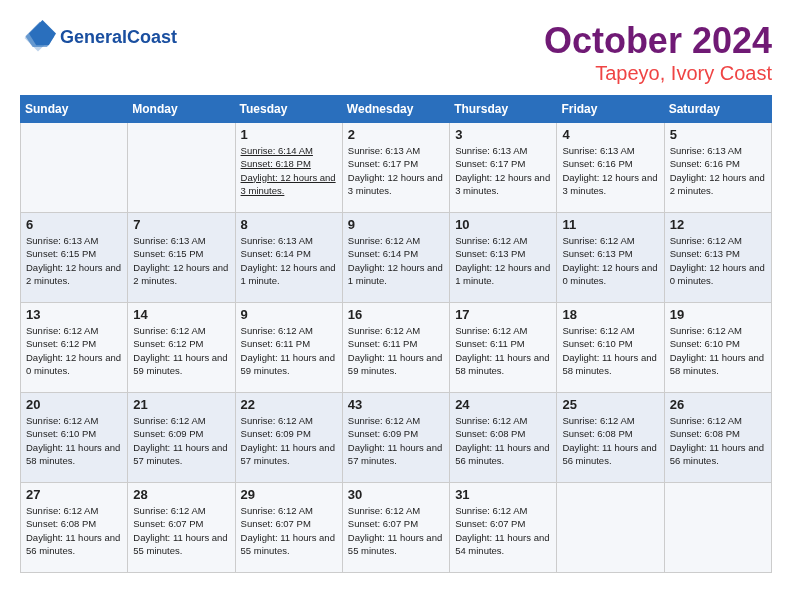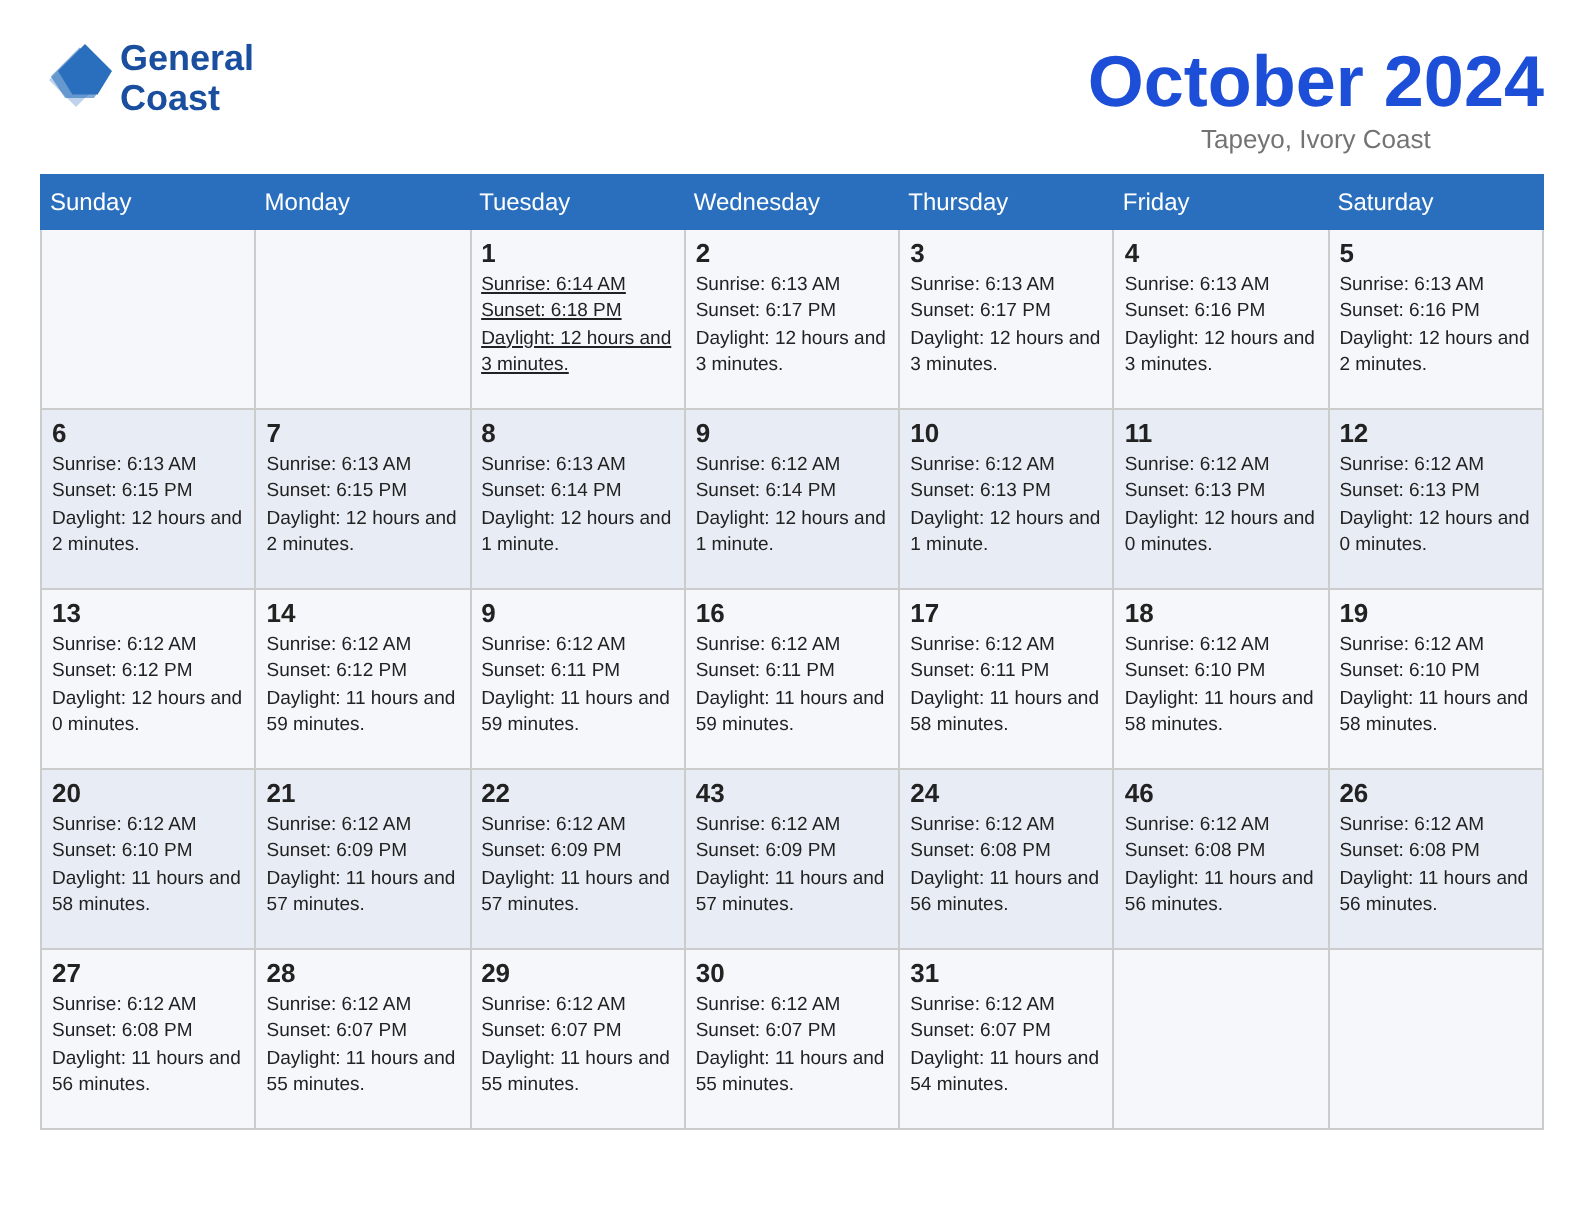--- a/index.html
+++ b/index.html
@@ -15,54 +15,53 @@
       justify-content: space-between;
       align-items: flex-start;
       margin-bottom: 10px;
     }
     .logo {
       display: flex;
       align-items: center;
     }
     .logo-text {
       display: flex;
-      flex-direction: column;
+      flex-direction: row;
       font-size: 18px;
       font-weight: bold;
       color: #1a4fa0;
       line-height: 1.1;
     }
     .logo-icon {
       width: 36px;
       height: 36px;
       margin-right: 4px;
     }
     .title-block {
       text-align: right;
     }
     .month-title {
       font-size: 36px;
       font-weight: bold;
-      color: #1d4ed8;
+      color: #701a75;
     }
     .subtitle {
-      font-size: 13px;
-      color: #737373;
-      text-align: center;
+      font-size: 20px;
+      color: #ef4444;
     }
     table {
       width: 100%;
       border-collapse: collapse;
       table-layout: fixed;
     }
     thead tr th {
       background-color: #2a6fbd;
       color: #fff;
       font-size: 12px;
-      font-weight: normal;
+      font-weight: bold;
       padding: 6px 4px;
       text-align: left;
       border: 1px solid #2a6fbd;
       margin-top: 27px;
     }
     tbody tr td {
       vertical-align: top;
       border: 1px solid #ccc;
       padding: 4px 5px;
       font-size: 10px;
@@ -275,21 +274,21 @@
 Sunset: 6:09 PM
 Daylight: 11 hours and 57 minutes.</div>
         </td>
         <td>
           <span class="day-num">24</span>
           <div class="day-info" style="white-space: pre-line;">Sunrise: 6:12 AM
 Sunset: 6:08 PM
 Daylight: 11 hours and 56 minutes.</div>
         </td>
         <td>
-          <span class="day-num">46</span>
+          <span class="day-num">25</span>
           <div class="day-info" style="white-space: pre-line;">Sunrise: 6:12 AM
 Sunset: 6:08 PM
 Daylight: 11 hours and 56 minutes.</div>
         </td>
         <td>
           <span class="day-num">26</span>
           <div class="day-info" style="white-space: pre-line;">Sunrise: 6:12 AM
 Sunset: 6:08 PM
 Daylight: 11 hours and 56 minutes.</div>
         </td>

